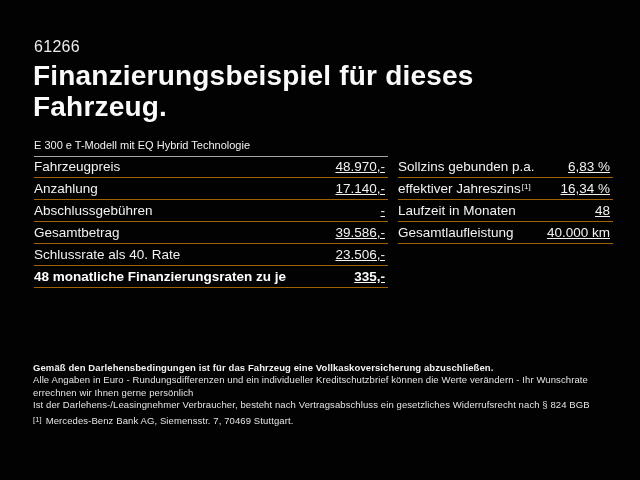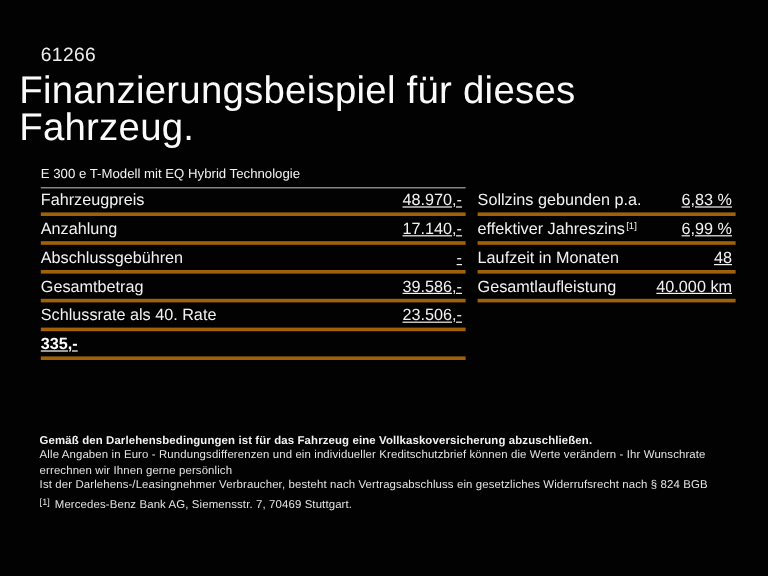--- a/index.html
+++ b/index.html
@@ -19,24 +19,24 @@
   .code {
     position: absolute;
     left: 34px;
     top: 38px;
     font-size: 16px;
     letter-spacing: 0.3px;
     color: #ececec;
   }
   .title {
     position: absolute;
-    left: 16px;
+    left: 33px;
     top: 60px;
-    font-size: 32px;
-    font-weight: 400;
+    font-size: 28px;
+    font-weight: 700;
     line-height: 31px;
     letter-spacing: 0.2px;
     color: #fafafa;
   }
   .subtitle-row {
     position: absolute;
     left: 34px;
     top: 134px;
     width: 354px;
     height: 22px;
@@ -56,21 +56,21 @@
     position: absolute;
     left: 398px;
     top: 156px;
     width: 215px;
   }
   .trow {
     height: 21px;
     display: flex;
     justify-content: space-between;
     align-items: center;
-    border-bottom: 3px solid #a16207;
+    border-bottom: 1px solid #a16207;
     font-size: 13.5px;
     color: #f2f2f2;
     white-space: nowrap;
   }
   .trow .val { text-align: center; padding-right: 3px; text-decoration: underline; }
   .trow.bold { font-weight: 700; color: #ffffff; }
   .sup {
     font-size: 8px;
     position: relative;
     top: -4px;
@@ -129,32 +129,33 @@
     </div>
     <div class="trow">
       <span class="lbl">Gesamtbetrag</span>
       <span class="val">39.586,-</span>
     </div>
     <div class="trow">
       <span class="lbl">Schlussrate als 40. Rate</span>
       <span class="val">23.506,-</span>
     </div>
     <div class="trow bold">
+      <span class="lbl">48 monatliche Finanzierungsraten zu je</span>
       <span class="val">335,-</span>
     </div>
   </div>
 
   <div class="table-right">
     <div class="trow">
       <span class="lbl">Sollzins gebunden p.a.</span>
       <span class="val">6,83 %</span>
     </div>
     <div class="trow">
       <span class="lbl"><span>effektiver Jahreszins</span><span class="sup">[1]</span></span>
-      <span class="val">6,99 %</span>
+      <span class="val">16,34 %</span>
     </div>
     <div class="trow">
       <span class="lbl">Laufzeit in Monaten</span>
       <span class="val">48</span>
     </div>
     <div class="trow">
       <span class="lbl">Gesamtlaufleistung</span>
       <span class="val">40.000 km</span>
     </div>
   </div>

